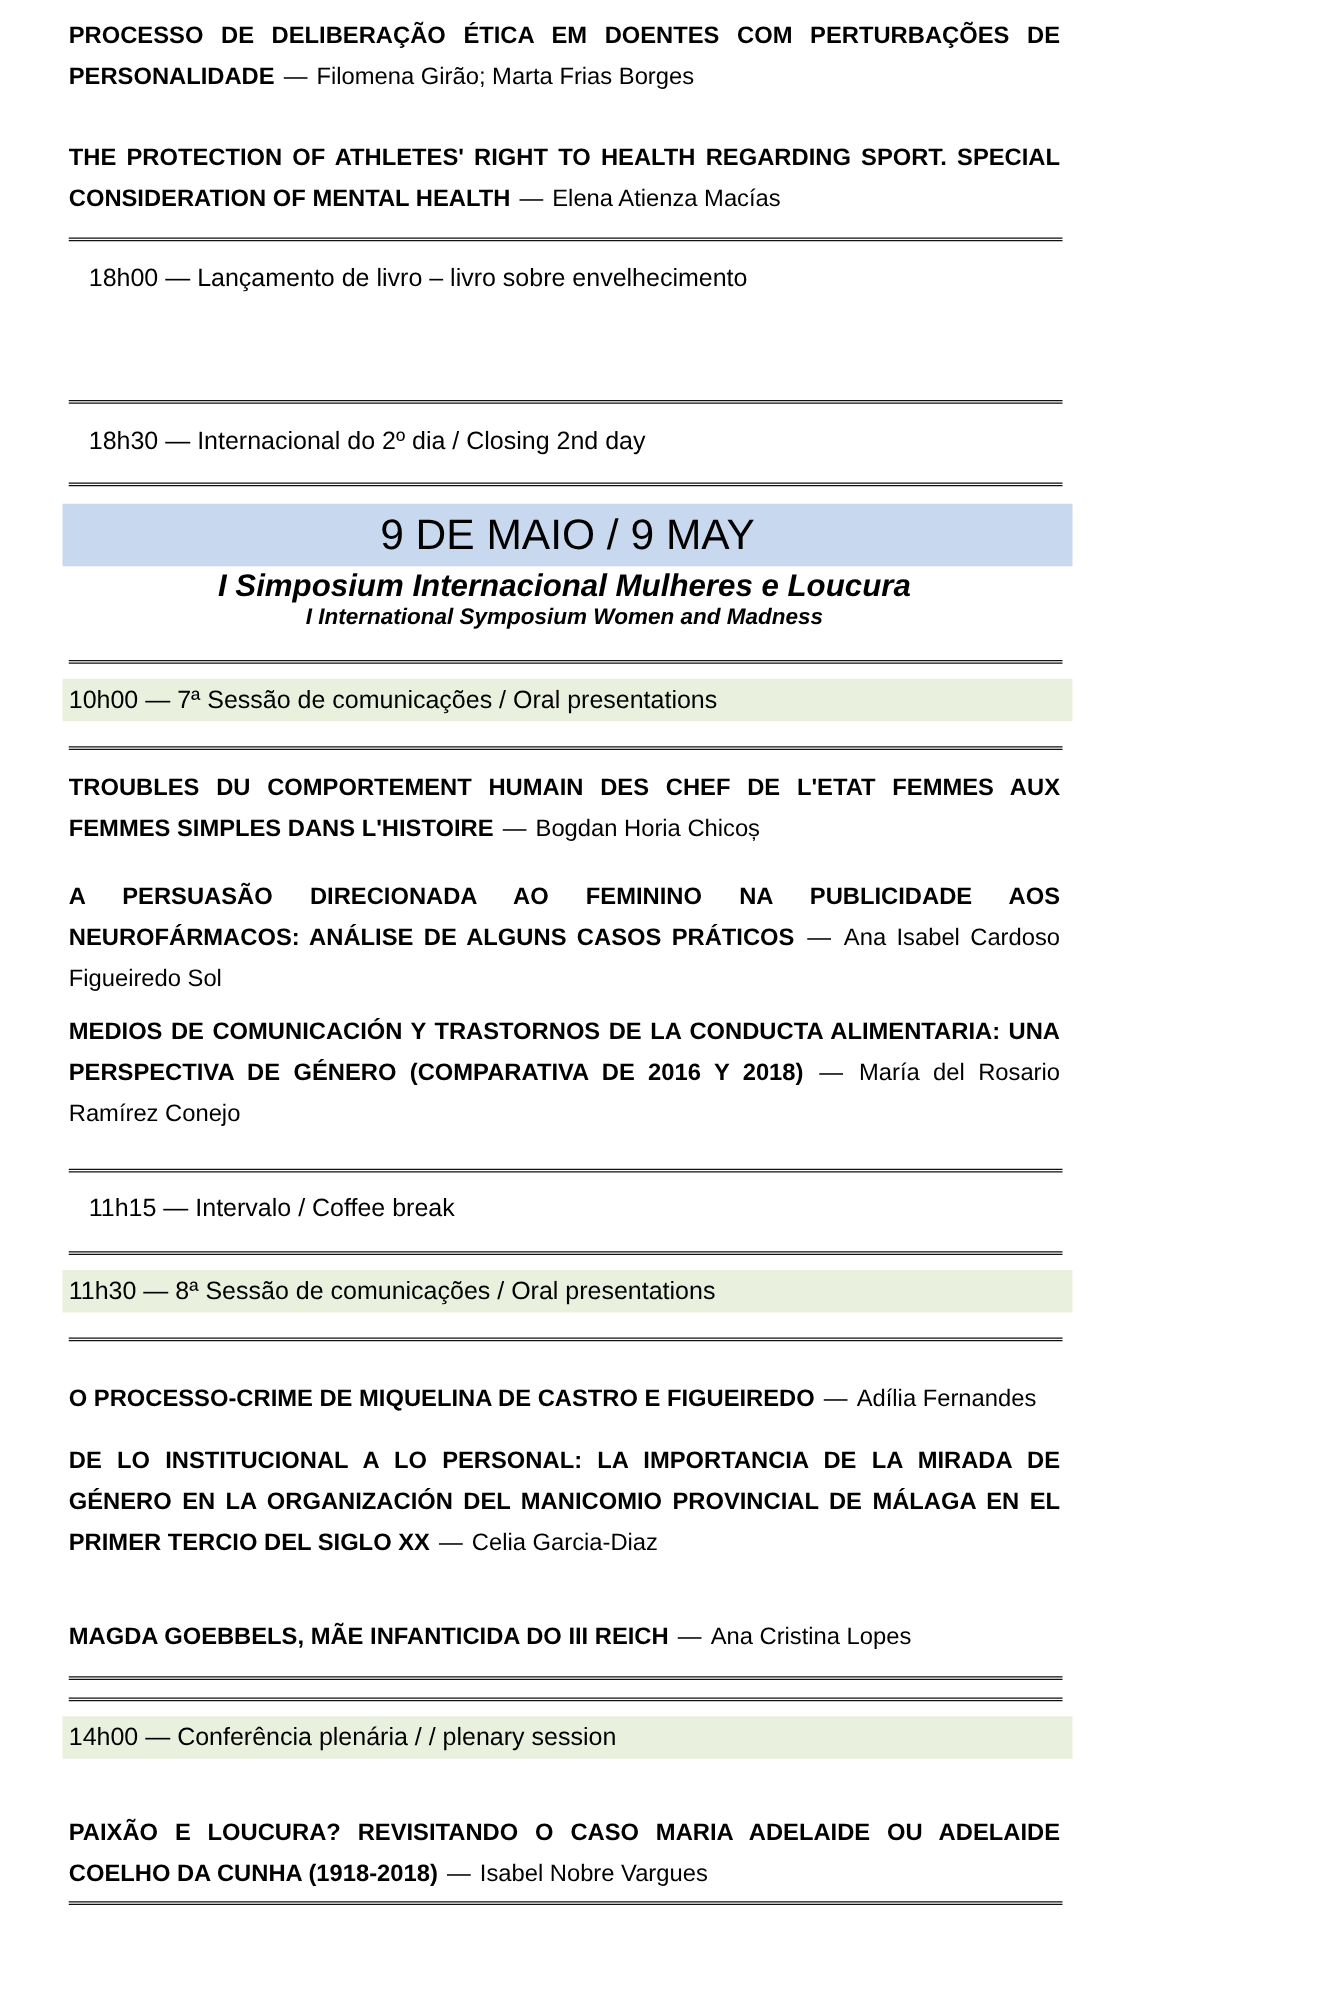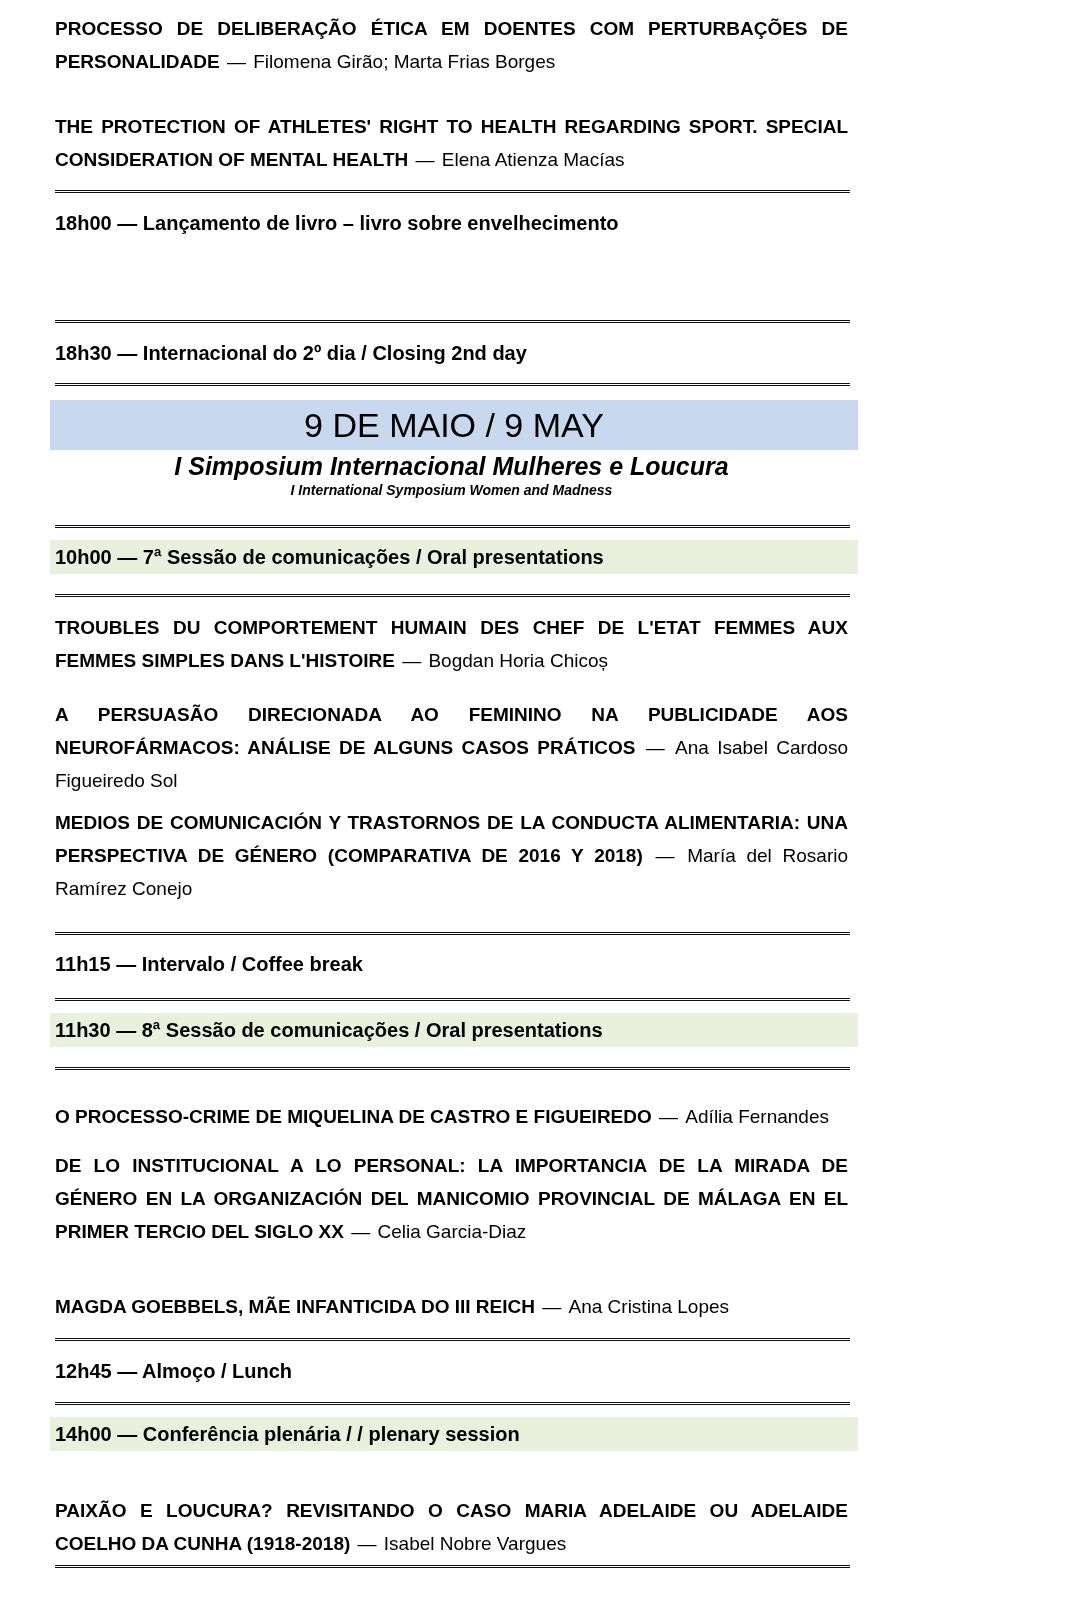--- a/index.html
+++ b/index.html
@@ -23,24 +23,24 @@
   .entry {
     margin: 0;
     font-size: 19px;
     line-height: 33px;
     font-weight: bold;
     text-align: justify;
   }
   .entry .eauthors { font-weight: normal; }
   .sep { font-weight: normal; margin: 0 2px; }
   .time {
-    margin: 0;
+    margin: 16px;
     font-size: 20px;
     line-height: 33px;
-    font-weight: bold;
+    font-weight: normal;
   }
   .rule {
     height: 0;
     border-top: 3px double var(--rule-color);
     margin-left: 0;
     margin-right: -2px;
   }
   .day-band {
     background: var(--day-band);
     margin-left: -5px;
@@ -55,33 +55,33 @@
     margin: 3px 0 0 0;
     text-align: center;
     font-size: 25px;
     line-height: 26px;
     font-weight: bold;
     font-style: italic;
   }
   .subtitle-en {
     margin: 0;
     text-align: center;
-    font-size: 14px;
+    font-size: 18px;
     line-height: 22px;
     font-weight: bold;
     font-style: italic;
   }
   .session {
     background: var(--session-band);
     margin-left: -5px;
     margin-right: -10px;
     padding: 5px 0 5px 5px;
     font-size: 20px;
     line-height: 24px;
-    font-weight: bold;
+    font-weight: normal;
   }
 </style>
 </head>
 <body>
 
 <div class="page">
 
   <p class="entry">
     <span class="etitle">PROCESSO DE DELIBERAÇÃO ÉTICA EM DOENTES COM PERTURBAÇÕES DE PERSONALIDADE</span>
     <span class="sep">—</span>
@@ -155,21 +155,20 @@
   </p>
 
   <p class="entry" style="margin-top:42px">
     <span class="etitle">MAGDA GOEBBELS, MÃE INFANTICIDA DO III REICH</span>
     <span class="sep">—</span>
     <span class="eauthors">Ana Cristina Lopes</span>
   </p>
 
   <div class="rule" style="margin-top:15px"></div>
 
-  <p class="time" style="margin-top:14px">12h45 — Almoço / Lunch</p>
 
   <div class="rule" style="margin-top:14px"></div>
 
   <div class="session" style="margin-top:12px">14h00 — Conferência plenária / / plenary session</div>
 
   <p class="entry" style="margin-top:43px">
     <span class="etitle">PAIXÃO E LOUCURA? REVISITANDO O CASO MARIA ADELAIDE OU ADELAIDE COELHO DA CUNHA (1918-2018)</span>
     <span class="sep">—</span>
     <span class="eauthors">Isabel Nobre Vargues</span>
   </p>

